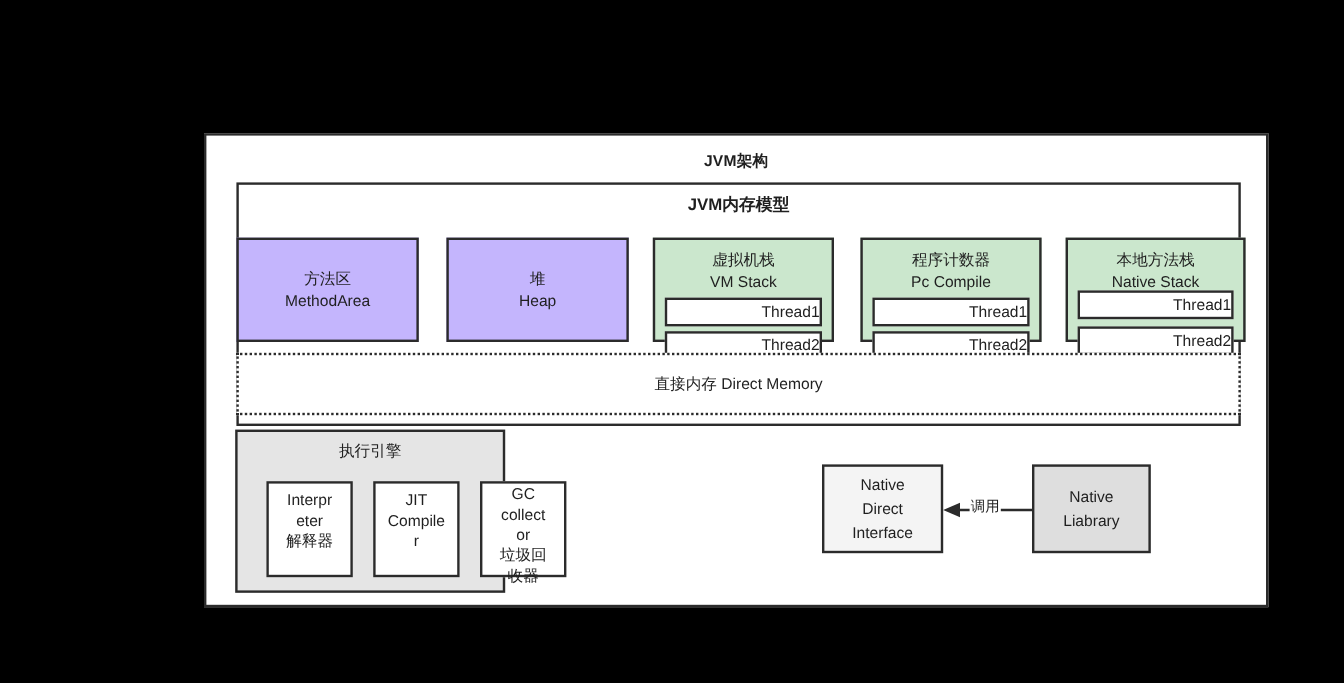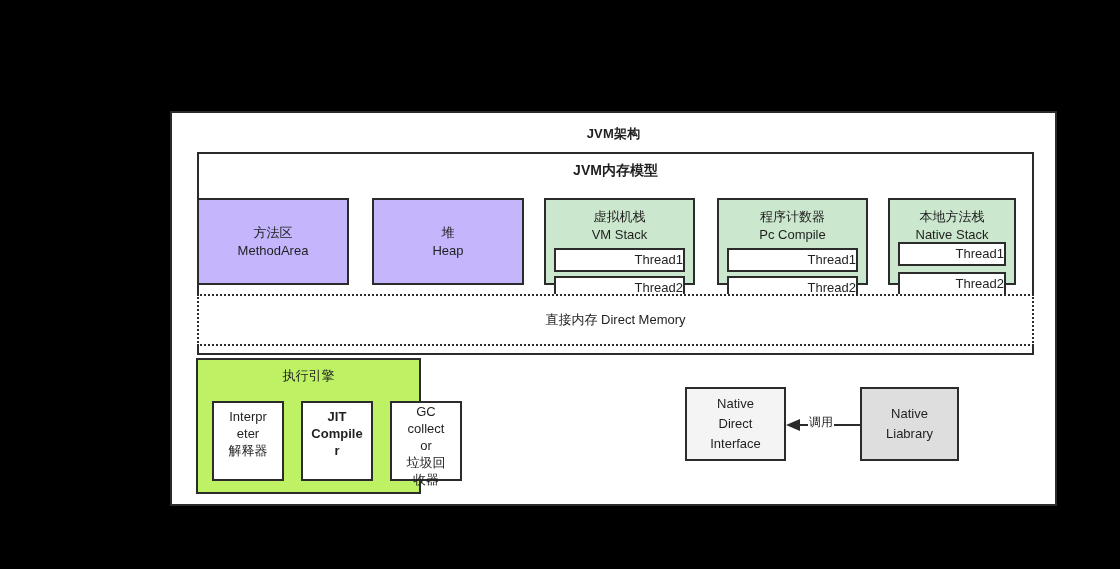--- a/index.html
+++ b/index.html
@@ -143,21 +143,21 @@
     line-height: 18px;
   }
 
   
   #execution-engine-box {
     position: absolute;
     left: 24px;
     top: 245px;
     width: 225px;
     height: 136px;
-    background: #bef264;
+    background: #e5e5e5;
     border: 2px solid #2b2b2b;
     box-sizing: border-box;
   }
   #execution-engine-title {
     position: absolute;
     left: 0;
     top: 7px;
     width: 100%;
     text-align: center;
     font-size: 13px;
@@ -170,23 +170,24 @@
     height: 80px;
     background: #ffffff;
     border: 2px solid #2b2b2b;
     box-sizing: border-box;
     font-size: 13px;
     color: #1f1f1f;
     text-align: center;
     line-height: 17px;
     padding-top: 5px;
     overflow: visible;
+    margin-left: 10px;
   }
   .engine-item.i0 { left: 14px; }
-  .engine-item.i1 { left: 103px; font-weight: bold; }
+  .engine-item.i1 { left: 103px; }
   .engine-item.i2 { left: 192px; padding-top: 0px; }
 
   
   #native-method-interface {
     position: absolute;
     left: 513px;
     top: 274px;
     width: 101px;
     height: 74px;
     background: #f4f4f4;
@@ -274,21 +275,21 @@
 
       <div class="region green" style="left:518px; top:44px; width:151px; height:87px;">
         <div class="region-labels">
           <span class="cn">程序计数器</span>
           <span class="en">Pc Compile</span>
         </div>
         <div class="thread-box t1">Thread1</div>
         <div class="thread-box t2">Thread2</div>
       </div>
 
-      <div class="region green raised" style="left:689px; top:44px; width:128px; height:87px;">
+      <div class="region green raised" style="left:689px; top:44px; width:150px; height:87px;">
         <div class="region-labels">
           <span class="cn">本地方法栈</span>
           <span class="en">Native Stack</span>
         </div>
         <div class="thread-box t1">Thread1</div>
         <div class="thread-box t2">Thread2</div>
       </div>
     </div>
 
     <div id="direct-memory-box">

